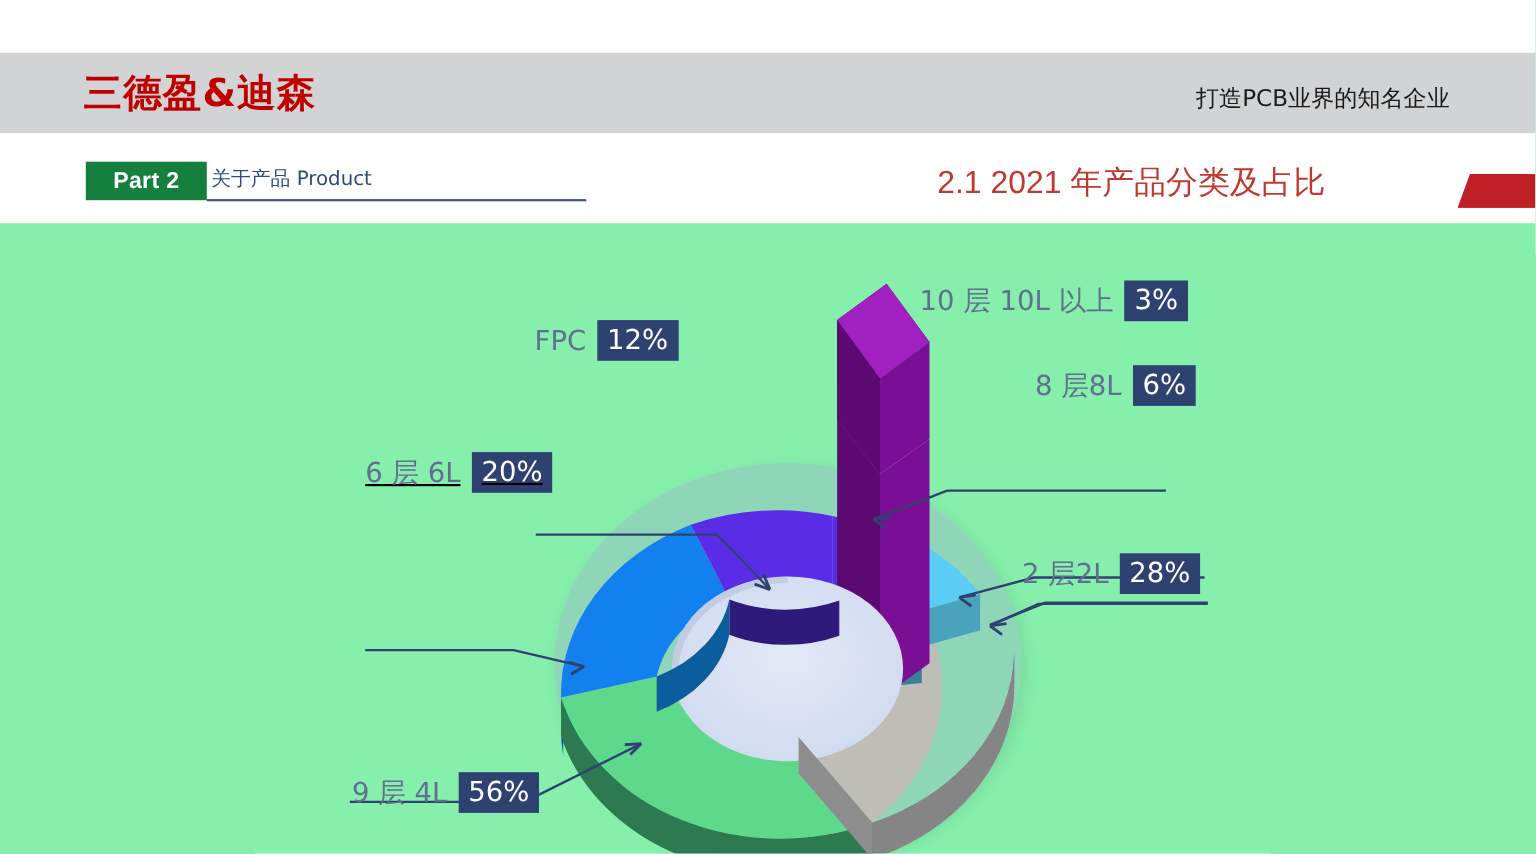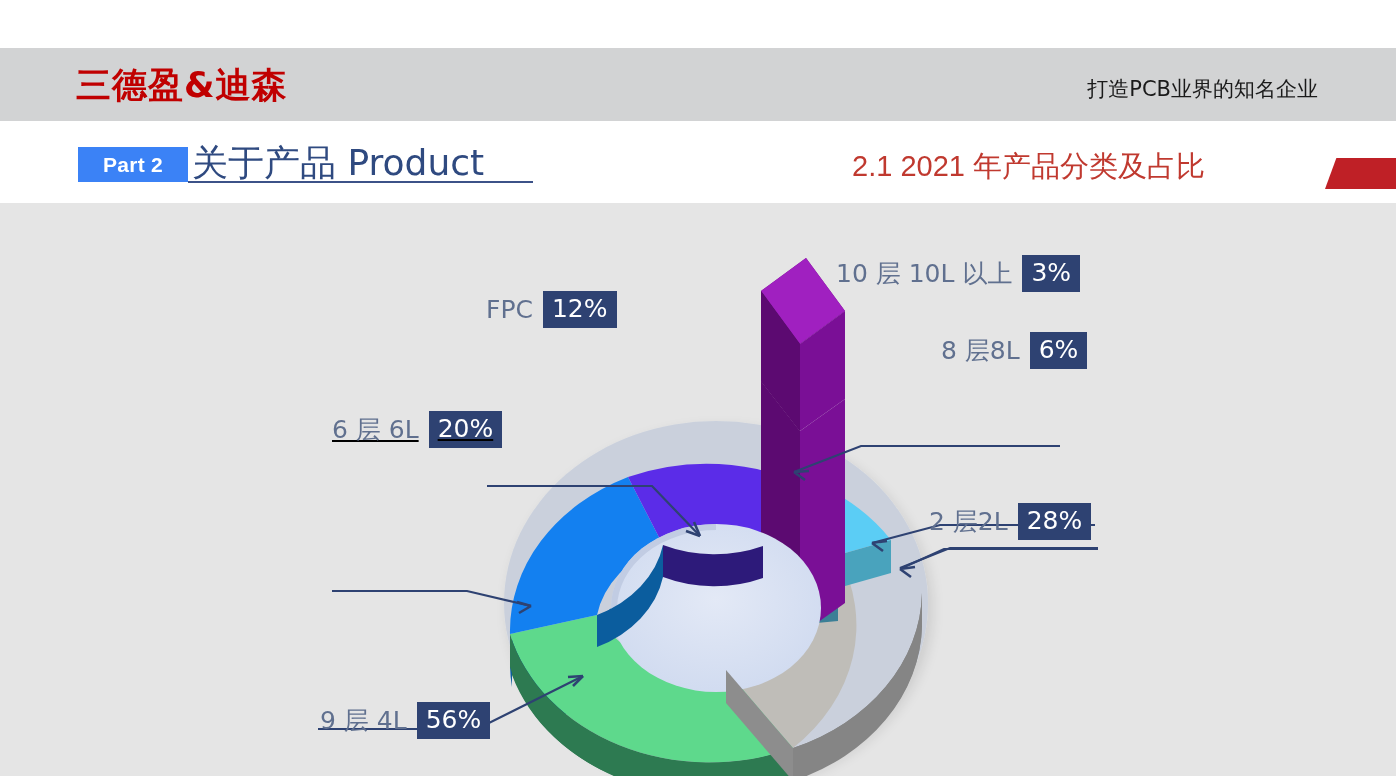--- a/index.html
+++ b/index.html
@@ -24,49 +24,49 @@
   }
   .tagline{
     position:absolute;right:78px;top:28px;
     font-size:21px;color:#1a1a1a;line-height:26px;white-space:nowrap;
     font-family:"DejaVu Sans","Liberation Sans",sans-serif;
   }
 
   
   .part-badge{
     position:absolute;left:78px;top:99px;width:110px;height:35px;
-    background:#3b82f6;color:#ffffff;
+    background:#15803d;color:#ffffff;
     font-size:21px;font-weight:700;
     display:flex;align-items:center;justify-content:center;
     letter-spacing:.3px;
   }
   .part-title{
     position:absolute;left:192px;top:96px;
-    font-size:36px;color:#2f4a80;white-space:nowrap;line-height:38px;
+    font-size:18px;color:#2f4a80;white-space:nowrap;line-height:38px;
     font-family:"DejaVu Sans","Liberation Sans",sans-serif;
   }
   .part-underline{
     position:absolute;left:188px;top:133px;width:345px;height:2px;
     background:#3c5288;
   }
   .section-num{
     position:absolute;right:191px;top:100px;
     font-size:29px;color:#c0392f;white-space:nowrap;line-height:36px;
     font-family:Liberation Sans, sans-serif;
   }
   .red-chevron{
     position:absolute;left:1325px;top:110px;width:71px;height:31px;
     background:#bf2026;
     clip-path:polygon(16% 0, 100% 0, 100% 100%, 0 100%);
   }
 
   
   .chart-panel{
     position:absolute;left:0;top:155px;width:1396px;height:573px;
-    background:#e5e5e5;
+    background:#86efac;
   }
   .chart-svg{position:absolute;left:0;top:0;}
 
   
   .callout{position:absolute;display:flex;align-items:center;white-space:nowrap;}
   .callout .txt{
     font-size:25px;color:#60708f;line-height:30px;
     font-family:"DejaVu Sans","Liberation Sans",sans-serif;
   }
   .callout .pct{

